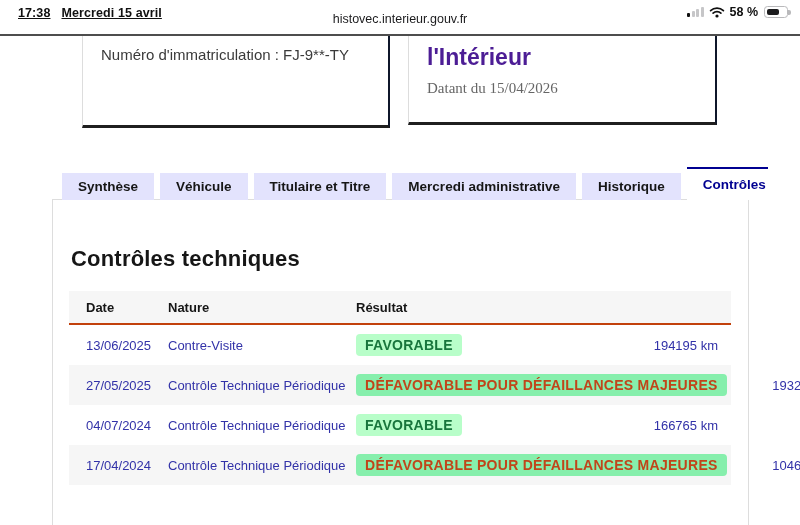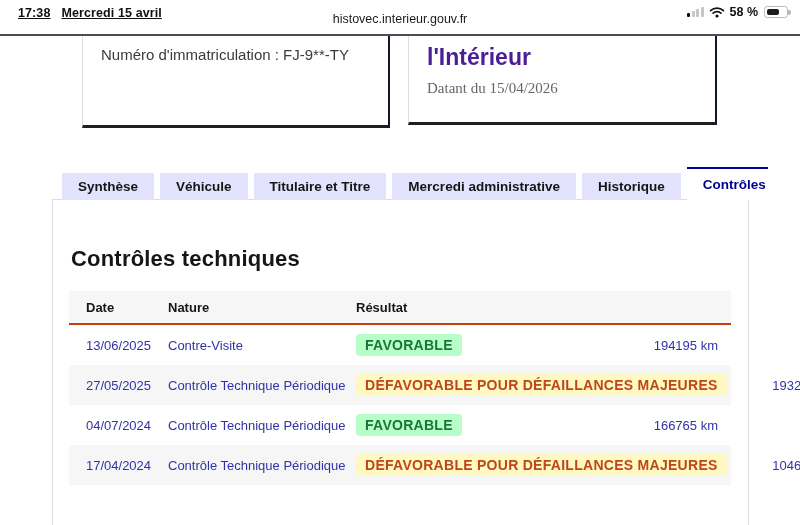--- a/index.html
+++ b/index.html
@@ -90,21 +90,21 @@
   .tr { height: 40px; font-size: 13px; color: #3232a8; }
   .tr.even { background: #f6f6f6; }
   .c0 { padding-left: 17px; }
   .c3 { text-align: right; padding-right: 13px; white-space: nowrap; }
   .c2 { white-space: nowrap; }
   .badge {
     display: inline-block; font-size: 14px; font-weight: 700;
     letter-spacing: .02em; padding: 3px 9px; border-radius: 4px; white-space: nowrap;
   }
   .badge.success { background: #b8fec9; color: #18753c; }
-  .badge.warning { background: #fef9c3; color: #c0451a; }
+  .badge.warning { background: #86efac; color: #c0451a; }
 </style>
 </head>
 <body>
 
 <div class="screen">
 
   <div class="status-left">
     <span>17:38</span>
     <span>Mercredi 15 avril</span>
   </div>

